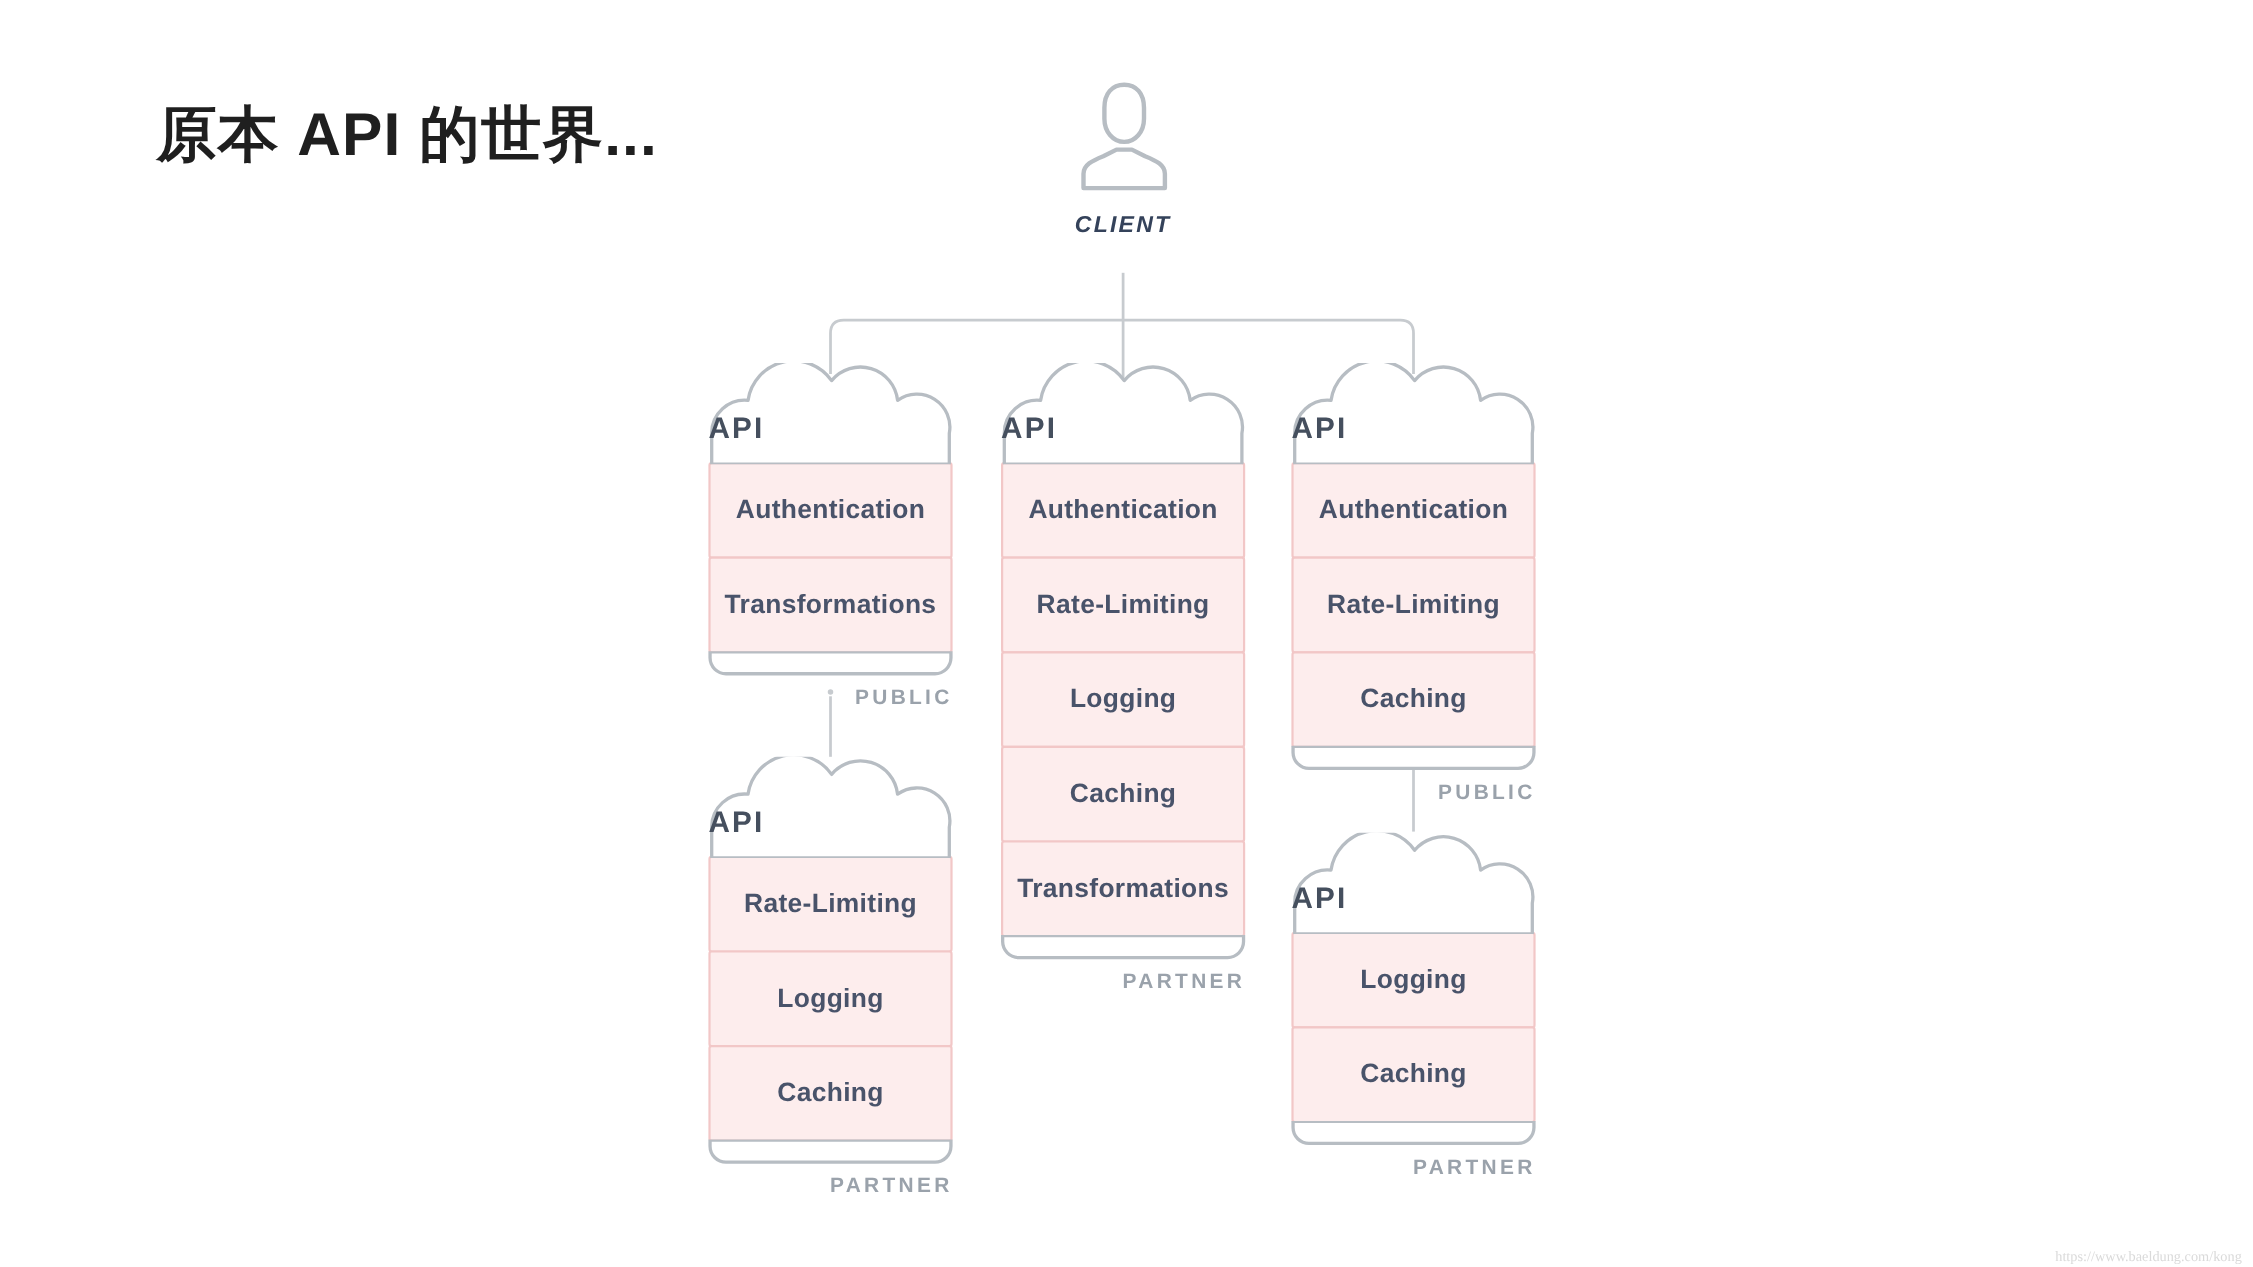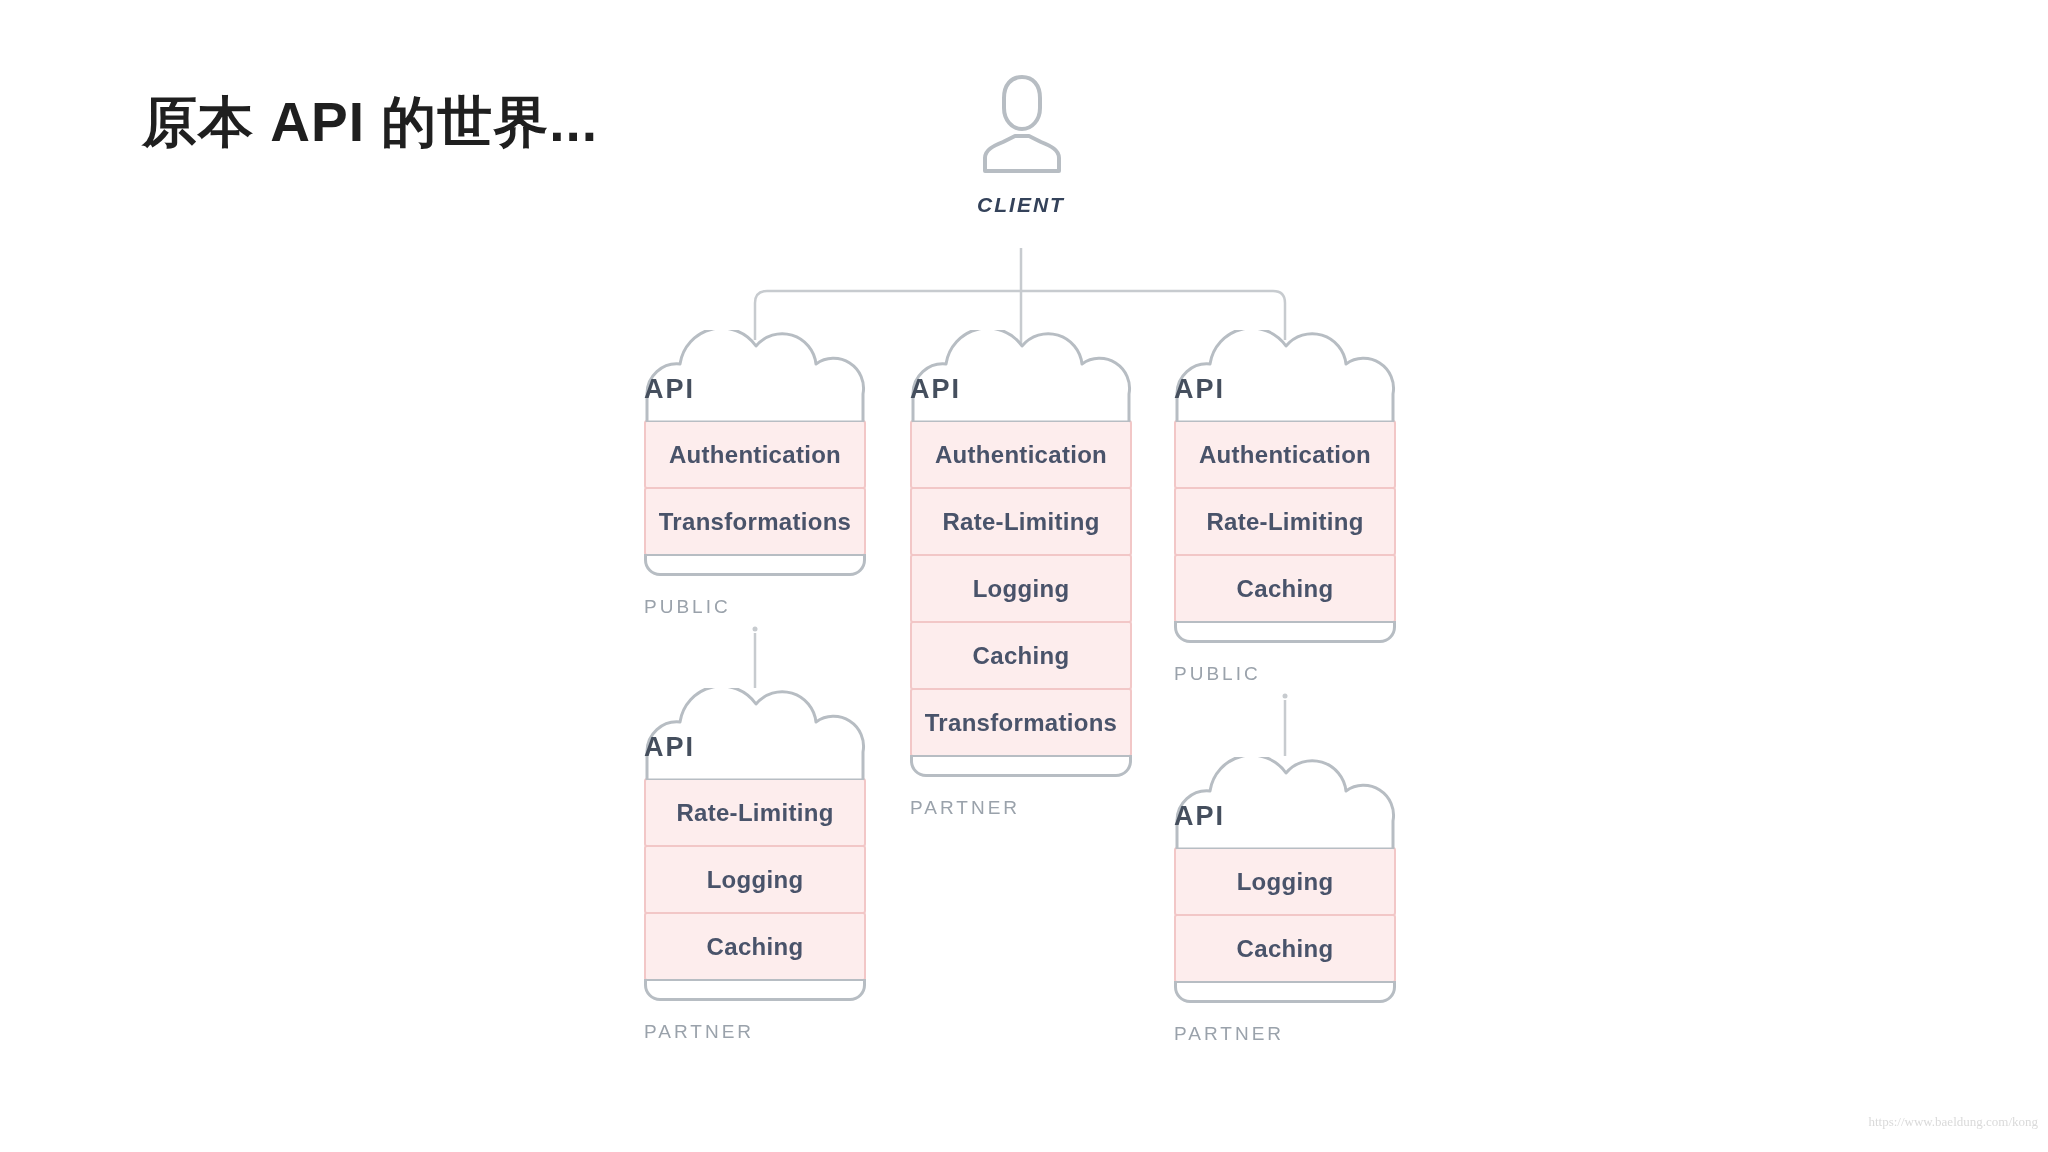--- a/index.html
+++ b/index.html
@@ -63,21 +63,21 @@
   .api-label{
     position:absolute;
     left:0; top:44px;
     width:100%;
     font-size:27px;
     font-weight:700;
     letter-spacing:2px;
     color:var(--api-text);
   }
   .feature-row{
-    height:69px;
+    height:88px;
     margin-top:-2px;
     background:var(--feature-fill);
     border:2px solid var(--feature-border);
     border-radius:3px;
     display:flex;
     align-items:center;
     justify-content:center;
     font-size:24px;
     font-weight:600;
     letter-spacing:0.3px;
@@ -86,30 +86,30 @@
   .feature-row:first-of-type{margin-top:-3px;}
   .node-cap{
     height:22px;
     margin-top:-2px;
     background:#ffffff;
     border:3px solid var(--outline);
     border-top-width:2px;
     border-radius:0 0 16px 16px;
   }
   .zone-label{
-    margin-top:20px;
-    text-align:left;
+    margin-top:10px;
+    text-align:right;
     font-size:19px;
-    font-weight:400;
+    font-weight:700;
     letter-spacing:3px;
     color:var(--zone-text);
   }
   .watermark{
     position:absolute;
-    right:10px; bottom:22px;
+    right:10px; bottom:2px;
     font-family:"Liberation Serif","DejaVu Serif",serif;
     font-size:13px;
     color:var(--watermark-text);
   }
 </style>
 </head>
 <body>
 
 <div class="slide-title">原本 API 的世界...</div>
 

